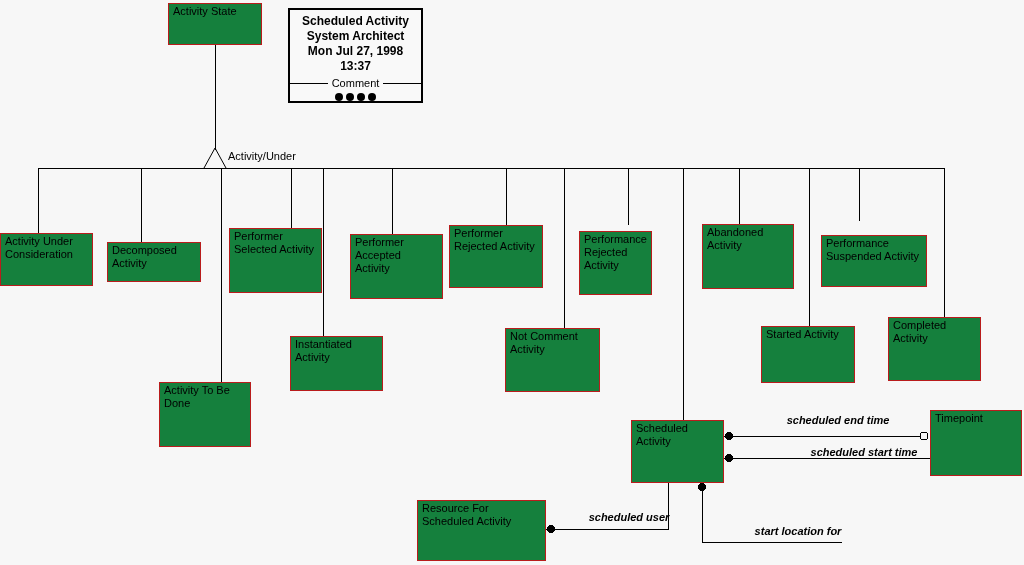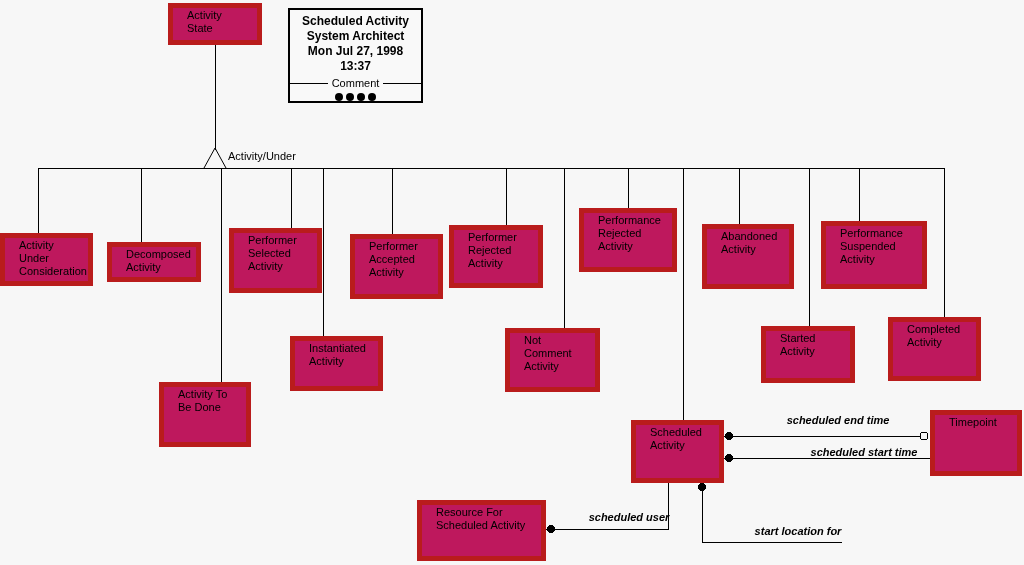--- a/index.html
+++ b/index.html
@@ -5,22 +5,22 @@
   html,body{margin:0;padding:0;background:#e9e9e9;}
   .canvas{
     position:relative;width:1024px;height:565px;overflow:hidden;
     background:#f7f7f7;color:#000;
     font-family:"Liberation Sans",sans-serif;
   }
   .wires{position:absolute;left:0;top:0;}
   .wires path, .wires polyline{stroke:#000;stroke-width:1;fill:none;}
   .node{
     position:absolute;box-sizing:border-box;
-    background:#be185d;border:5px solid #b91c1c;
-    font-size:11px;line-height:13px;padding:1px 14px;
+    background:#15803d;border:1px solid #b91c1c;
+    font-size:11px;line-height:13px;padding:1px 4px;
   }
   .node span{display:block;}
   .title-box{
     position:absolute;box-sizing:border-box;
     background:#f9f9f9;border:2px solid #000;
     text-align:center;font-weight:bold;font-size:12px;line-height:15px;
     padding-top:4px;
   }
   .tb-divider{
     display:flex;align-items:center;
@@ -109,27 +109,27 @@
   </div>
   <div class="node" style="left:229px;top:228px;width:93px;height:65px">
     <span>Performer Selected Activity</span>
   </div>
   <div class="node" style="left:350px;top:234px;width:93px;height:65px">
     <span>Performer Accepted Activity</span>
   </div>
   <div class="node" style="left:449px;top:225px;width:94px;height:63px">
     <span>Performer Rejected Activity</span>
   </div>
-  <div class="node" style="left:579px;top:208px;width:98px;height:64px">
+  <div class="node" style="left:579px;top:231px;width:73px;height:64px">
     <span>Performance Rejected Activity</span>
   </div>
   <div class="node" style="left:702px;top:224px;width:92px;height:65px">
     <span>Abandoned Activity</span>
   </div>
-  <div class="node" style="left:821px;top:221px;width:106px;height:68px">
+  <div class="node" style="left:821px;top:235px;width:106px;height:52px">
     <span>Performance Suspended Activity</span>
   </div>
 
   <div class="node" style="left:290px;top:336px;width:93px;height:55px">
     <span>Instantiated Activity</span>
   </div>
   <div class="node" style="left:505px;top:328px;width:95px;height:64px">
     <span>Not Comment Activity</span>
   </div>
   <div class="node" style="left:761px;top:326px;width:94px;height:57px">

